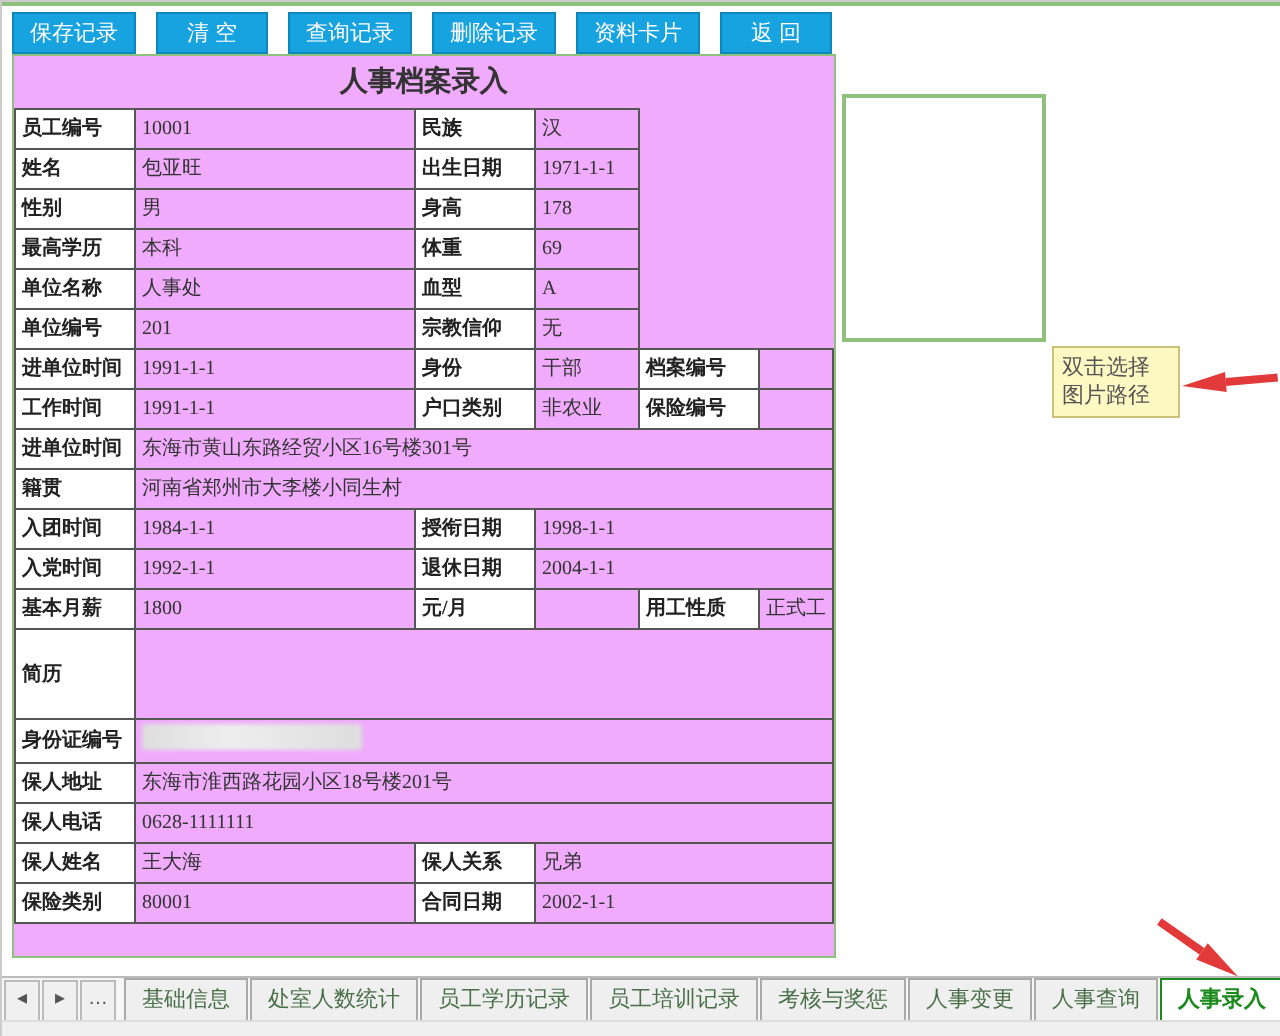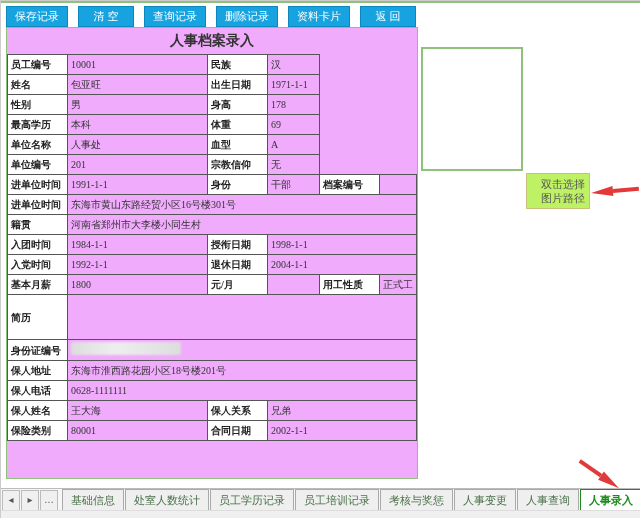--- a/index.html
+++ b/index.html
@@ -14,21 +14,21 @@
   .panel-title{text-align:center;font-size:14px;font-weight:bold;padding:4px 0;color:#333;}
   
   table.form{border-collapse:collapse;width:100%;}
   table.form td{border:1px solid #555;padding:2px 3px;height:15px;font-size:10px;line-height:13px;vertical-align:middle;}
   td.lab{background:#fff;font-weight:bold;color:#222;width:53px;}
   td.lab2{background:#fff;font-weight:bold;color:#222;width:53px;}
   td.val{font-weight:normal;color:#333;white-space:nowrap;overflow:hidden;}
   td.span{font-weight:normal;color:#333;}
   
   .photo-zone{position:absolute;top:46px;left:420px;width:100px;height:122px;border:1px solid #8fc17d;box-shadow:0 0 0 1px #8fc17d inset;}
-  .photo-hint{position:absolute;top:172px;left:525px;width:54px;padding:3px 4px;background:#bef264;border:1px solid #c9c07a;font-size:11px;color:#555;line-height:14px;text-align:right;}
+  .photo-hint{position:absolute;top:172px;left:525px;width:54px;padding:3px 4px;background:#fef9c3;border:1px solid #c9c07a;font-size:11px;color:#555;line-height:14px;}
   
   .arrow{position:absolute;width:0;height:0;}
   .arrow.red1{top:186px;left:590px;border-top:5px solid transparent;border-bottom:5px solid transparent;border-right:22px solid #e23a3a;transform:rotate(-5deg);}
   .arrow.red1::after{content:"";position:absolute;left:22px;top:-2px;width:26px;height:4px;background:#e23a3a;}
   .arrow.red2{bottom:32px;right:20px;border-top:5px solid transparent;border-bottom:5px solid transparent;border-left:22px solid #e23a3a;transform:rotate(35deg);}
   .arrow.red2::before{content:"";position:absolute;right:22px;top:-2px;width:26px;height:4px;background:#e23a3a;}
   
   .sheet-nav{position:absolute;left:0;right:0;bottom:8px;height:22px;display:flex;align-items:flex-end;border-top:1px solid #bbb;background:#f6f6f6;}
   .nav-btns{display:flex;height:22px;}
   .nav-btn{width:16px;height:20px;border:1px solid #bbb;margin:1px 0 0 1px;text-align:center;line-height:18px;background:#f0f0f0;cursor:pointer;font-size:10px;color:#555;}
@@ -99,20 +99,28 @@
         <td class="lab2">宗教信仰</td>
         <td class="val">无</td>
       </tr>
       <tr>
         <td class="lab">进单位时间</td>
         <td class="val">1991-1-1</td>
         <td class="lab2">身份</td>
         <td class="val" style="width:45px">干部</td>
         <td class="lab2" style="width:42px">档案编号</td>
         <td class="val" style="width:30px"></td>
+      </tr>
+      <tr>
+        <td class="lab">工作时间</td>
+        <td class="val">1991-1-1</td>
+        <td class="lab2">户口类别</td>
+        <td class="val">非农业</td>
+        <td class="lab2">保险编号</td>
+        <td class="val"></td>
       </tr>
       <tr>
         <td class="lab">进单位时间</td>
         <td class="span" colspan="5">东海市黄山东路经贸小区16号楼301号</td>
       </tr>
       <tr>
         <td class="lab">籍贯</td>
         <td class="span" colspan="5">河南省郑州市大李楼小同生村</td>
       </tr>
       <tr>

